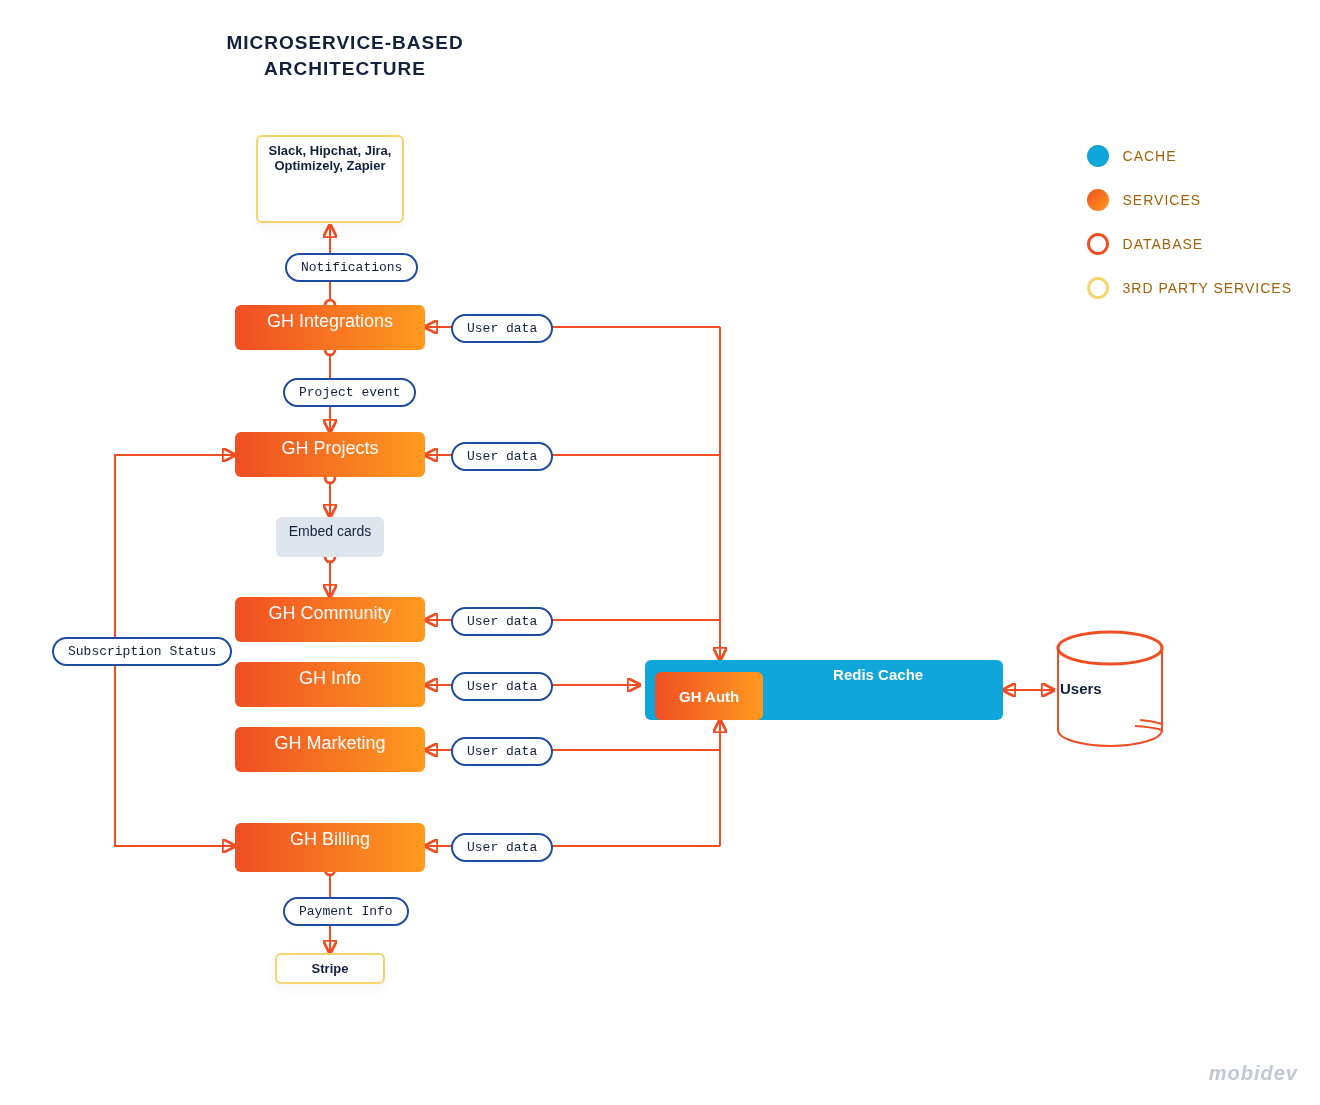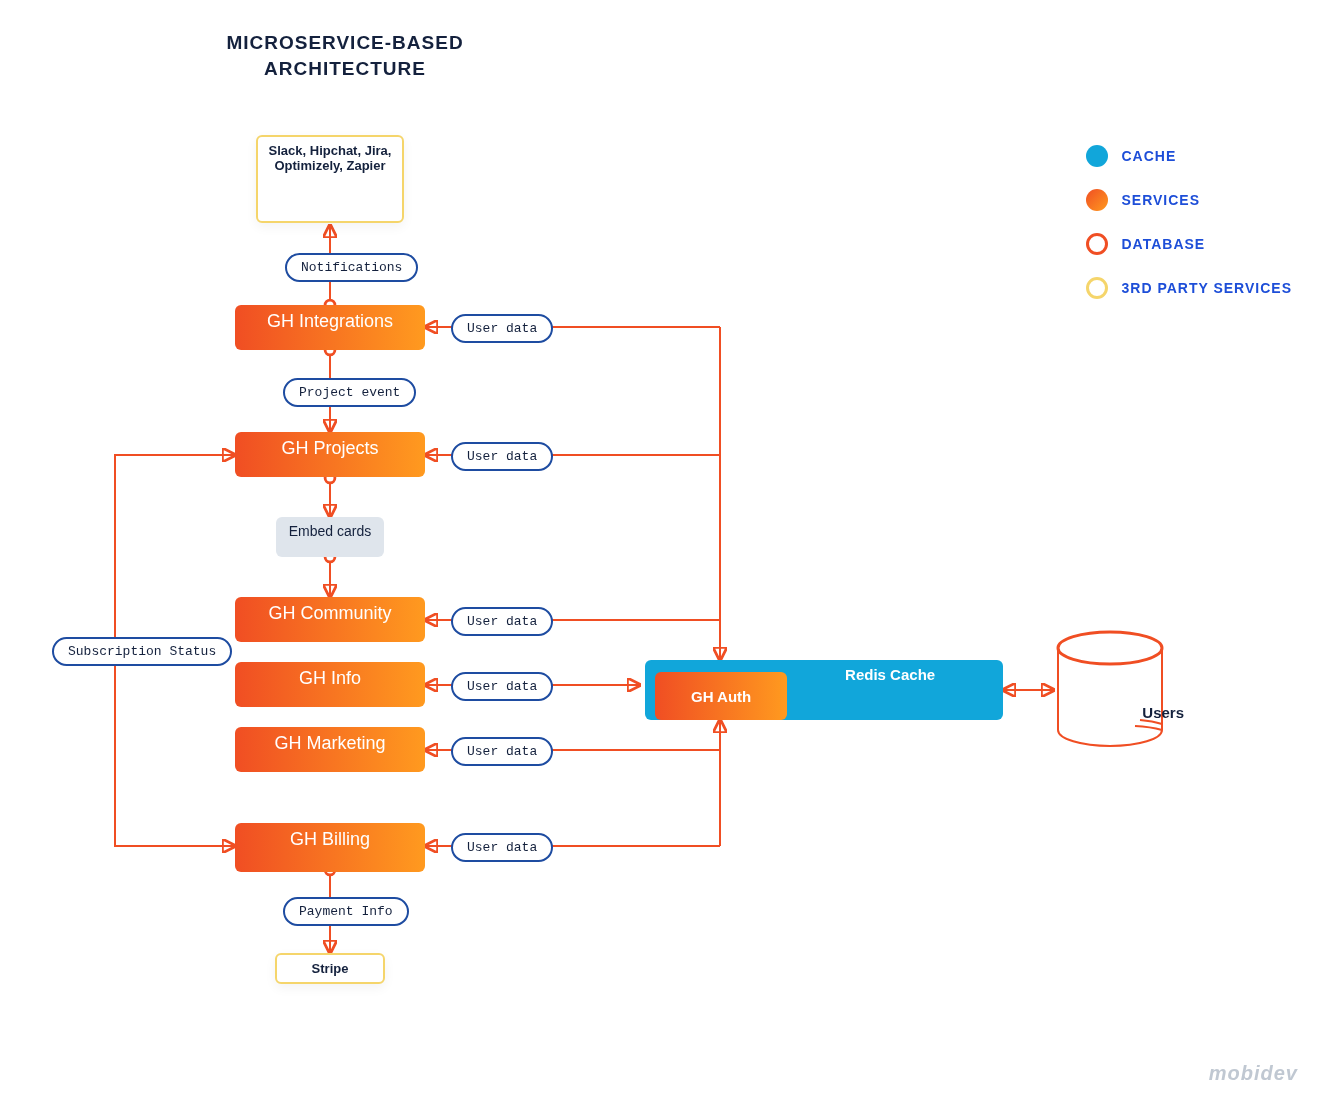--- a/index.html
+++ b/index.html
@@ -56,21 +56,21 @@
     justify-content: flex-start;
     padding-left: 0;
   }
   .cache .inner-service {
     background: linear-gradient(90deg, #f04e23 0%, #ff9a1f 100%);
     border-radius: 6px;
     height: 48px;
     display: flex;
     align-items: center;
     justify-content: center;
-    padding: 0 36px;
+    padding: 0 24px;
     margin: 6px 0 6px 10px;
     font-size: 15px;
   }
   .cache .cache-label {
     flex: 1;
     text-align: center;
   }
   .gray-box {
     background: #dfe5ec;
     color: #14213d;
@@ -89,43 +89,42 @@
     display: flex;
     align-items: center;
     justify-content: center;
     padding: 5px 14px;
     white-space: nowrap;
     font-family: Liberation Mono, monospace;
   }
   .db-label {
     position: absolute;
     width: 124px;
-    text-align: right;
+    text-align: left;
     font-weight: 600;
     color: #14213d;
     font-size: 15px;
-    margin-top: 24px;
   }
   
   .legend {
     position: absolute;
     right: 28px;
     top: 145px;
     display: flex;
     flex-direction: column;
     gap: 22px;
   }
   .legend-item {
     display: flex;
     align-items: center;
     gap: 14px;
-    font-weight: 700;
+    font-weight: 400;
     font-size: 14px;
     letter-spacing: 1px;
-    color: #1d4ed8;
+    color: #a16207;
   }
   .legend-swatch { width: 22px; height: 22px; border-radius: 50%; }
   .sw-cache { background: #11a6da; }
   .sw-services { background: linear-gradient(135deg, #f04e23 0%, #ff9a1f 100%); }
   .sw-database { background: #fff; border: 3px solid #f04e23; }
   .sw-3rd { background: #fff; border: 3px solid #f5d56b; }
 
   .brand {
     position: absolute;
     right: 22px;

